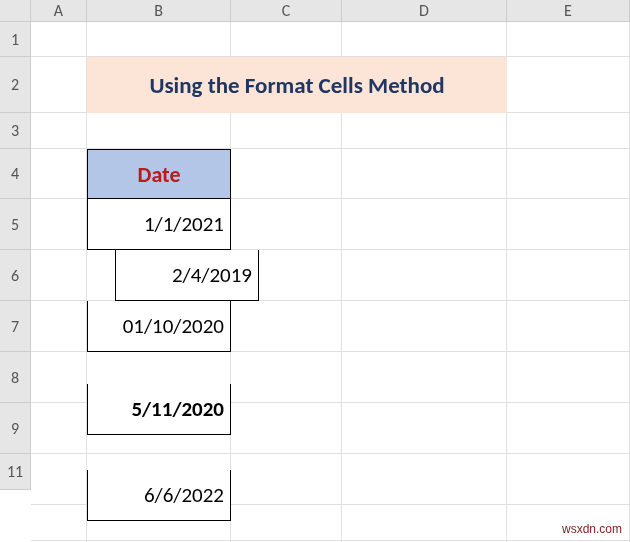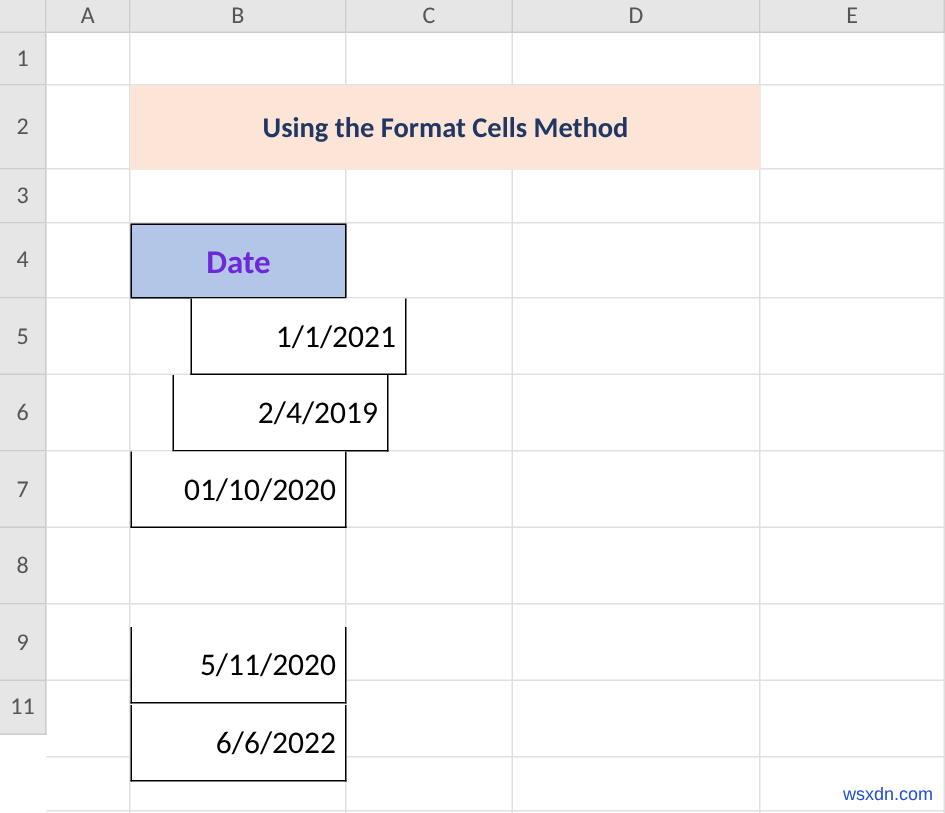--- a/index.html
+++ b/index.html
@@ -124,69 +124,69 @@
     .title-cell {
       position: absolute;
       left: 56px;
       top: 35px;
       width: 420px;
       height: 56px;
       background: #fce4d6;
       display: flex;
       align-items: center;
       justify-content: center;
-      font-size: 19px;
+      font-size: 23px;
       font-weight: bold;
       color: #203764;
     }
     
     .date-header-cell {
       position: absolute;
       left: 56px;
       top: 127px;
       width: 144px;
       height: 50px;
       background: #b4c6e7;
       border: 1px solid #000000;
       display: flex;
       align-items: center;
       justify-content: center;
       font-size: 22px;
       font-weight: bold;
-      color: #6d28d9;
+      color: #b91c1c;
     }
     
     .date-cell {
       position: absolute;
       left: 56px;
       width: 144px;
       height: 51px;
       background: #ffffff;
       border: 1px solid #000000;
       border-top: none;
       display: flex;
       align-items: center;
       justify-content: flex-end;
       padding-right: 6px;
       font-size: 21px;
       color: #000000;
     }
-    .dc-0 { top: 177px; margin-left: 40px; }
+    .dc-0 { top: 177px; }
     .dc-1 { top: 228px; margin-left: 28px; }
     .dc-2 { top: 279px; }
     .dc-3 { top: 330px; }
-    .dc-4 { top: 396px; }
+    .dc-4 { top: 362px; font-weight: bold; }
     .dc-5 { top: 448px; }
     
     .watermark {
       position: absolute;
       bottom: 6px;
       right: 8px;
       font-size: 12px;
-      color: #1d4ed8;
+      color: #7f1d1d;
       font-family: Arial, sans-serif;
     }
   </style>
 </head>
 <body>
 
 <div class="grid-container">
 
   <div class="col-headers">
     <div class="corner-cell"></div>

